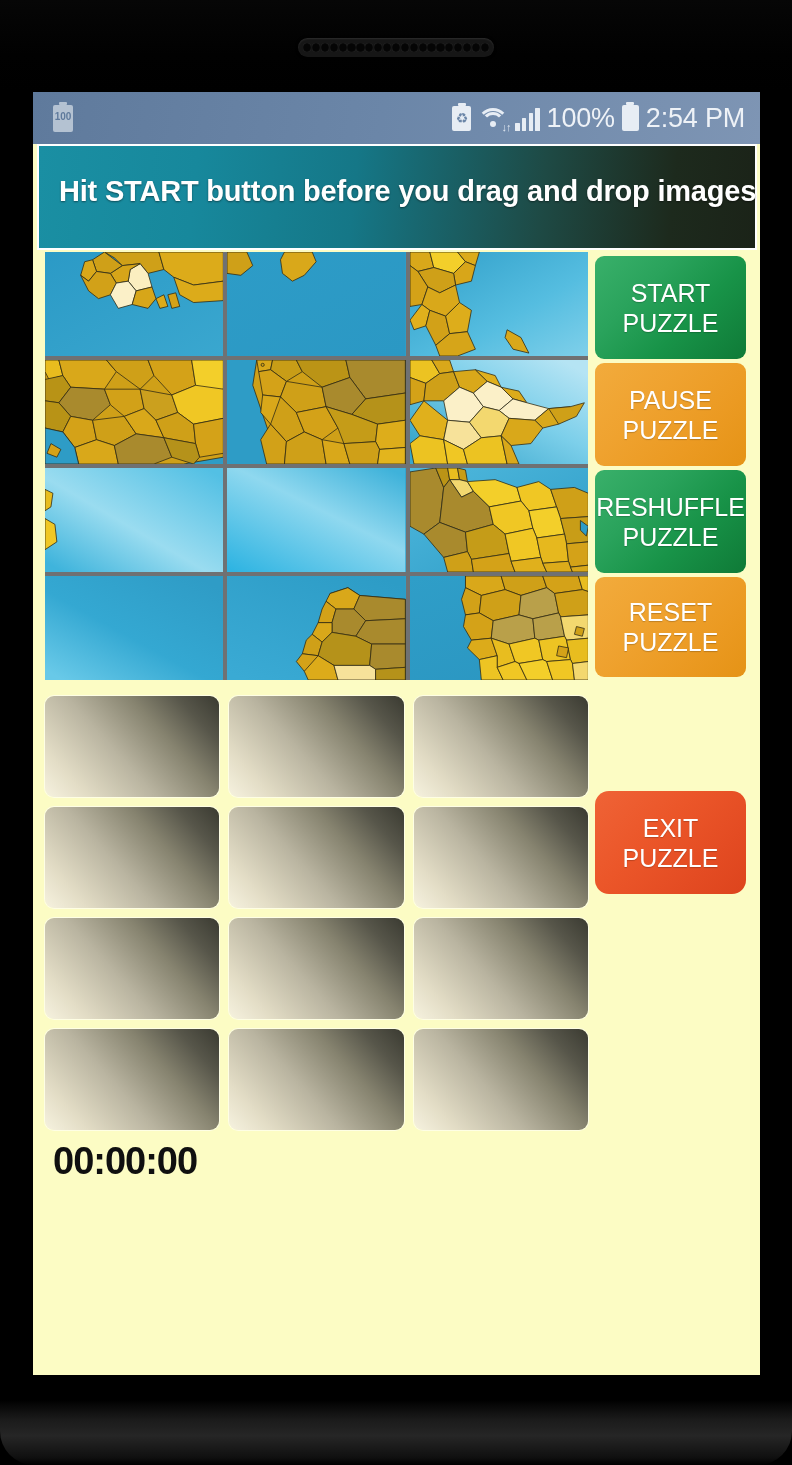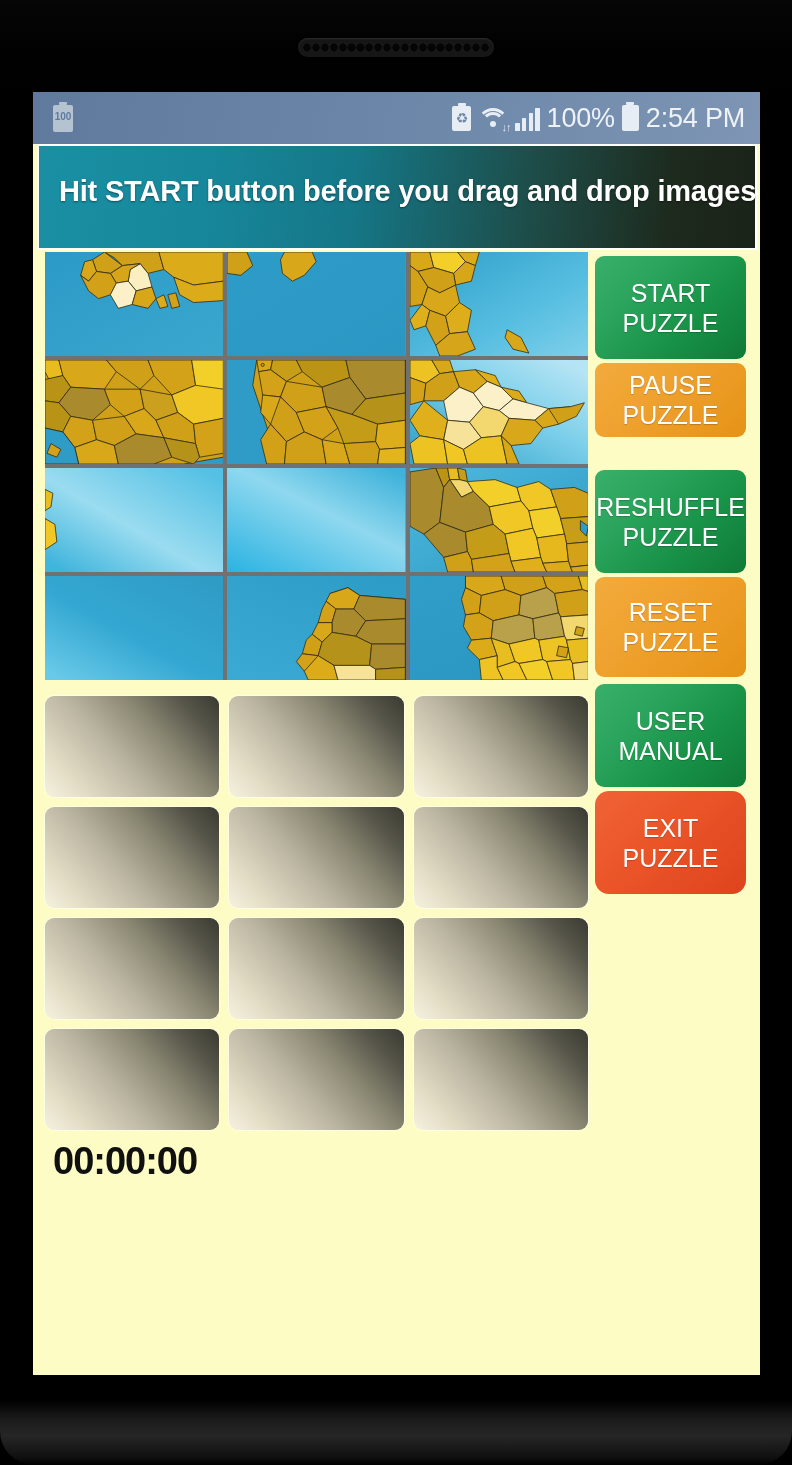--- a/index.html
+++ b/index.html
@@ -665,39 +665,35 @@
 
       <div id="timer">00:00:00</div>
 
       <div id="btn-col">
 
         <div class="pbtn green" style="top:4px;height:103px">
           <span class="l1">START</span>
           <span class="l2">PUZZLE</span>
         </div>
 
-        <div class="pbtn orange" style="top:111px;height:74px">
+        <div class="pbtn orange" style="top:111px;height:103px">
           <span class="l1">PAUSE</span>
           <span class="l2">PUZZLE</span>
         </div>
 
         <div class="pbtn green" style="top:218px;height:103px">
           <span class="l1">RESHUFFLE</span>
           <span class="l2">PUZZLE</span>
         </div>
 
         <div class="pbtn orange" style="top:325px;height:100px">
           <span class="l1">RESET</span>
           <span class="l2">PUZZLE</span>
         </div>
 
-        <div class="pbtn green" style="top:432px;height:103px">
-          <span class="l1">USER</span>
-          <span class="l2">MANUAL</span>
-        </div>
 
         <div class="pbtn red" style="top:539px;height:103px">
           <span class="l1">EXIT</span>
           <span class="l2">PUZZLE</span>
         </div>
 
 
       </div>
     </div>
   </div>

